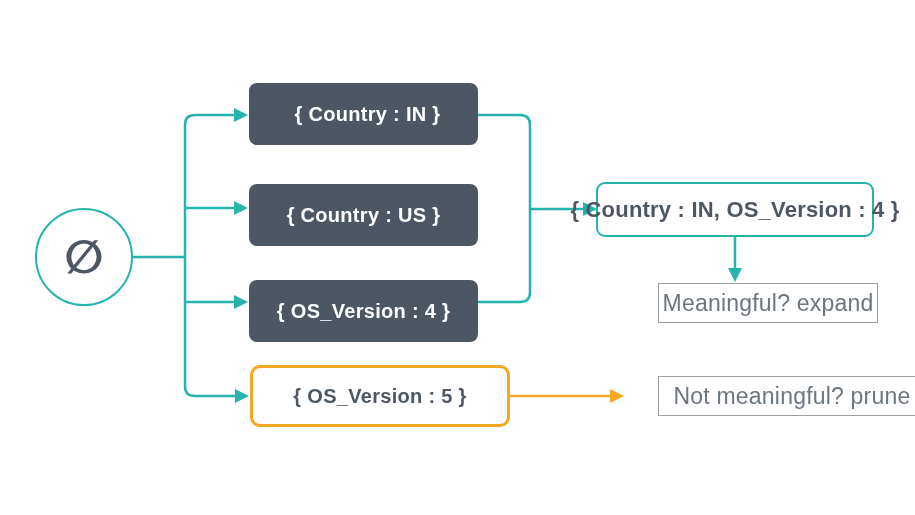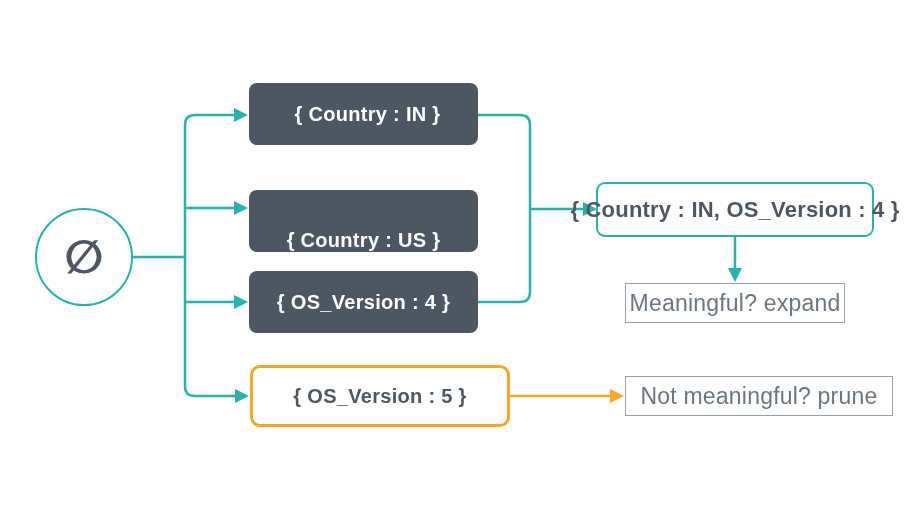--- a/index.html
+++ b/index.html
@@ -36,35 +36,35 @@
     color:var(--dark);
     font-family:"DejaVu Sans",sans-serif;
     font-size:46px;font-weight:bold;line-height:1;
   }
   .dark-box{
     left:249px;width:229px;height:62px;
     background:var(--dark);border-radius:8px;
     color:#fff;font-weight:bold;font-size:20px;letter-spacing:.3px;
   }
   .dark-box.n1{top:83px;padding-left:8px;}
-  .dark-box.n2{top:190px;align-items:flex-end;}
-  .dark-box.n3{top:271px;}
+  .dark-box.n2{top:184px;}
+  .dark-box.n3{top:280px;}
   .orange-box{
     left:250px;top:365px;width:260px;height:62px;
     background:#fff;border:3px solid var(--orange);border-radius:10px;
     color:var(--dark);font-weight:bold;font-size:20px;letter-spacing:.3px;
   }
   .combined-box{
     left:596px;top:182px;width:278px;height:55px;
     background:#fff;border:2.5px solid var(--teal);border-radius:9px;
     color:var(--dark);font-weight:bold;font-size:22px;letter-spacing:.2px;
   }
   .outcome-box{
     background:#fff;border:1.5px solid var(--gray-border);
-    color:var(--gray-text);font-size:23px;font-weight:400;letter-spacing:.2px;
+    color:var(--gray-text);font-size:23px;font-weight:400;letter-spacing:.2px;margin-left:33px;
   }
   .outcome-box.expand{left:625px;top:283px;width:220px;height:40px;}
   .outcome-box.prune{left:625px;top:376px;width:268px;height:40px;}
 </style>
 </head>
 <body>
 
 <div class="stage">
 
   <svg class="edges" viewBox="0 0 915 515" xmlns="http://www.w3.org/2000/svg">

